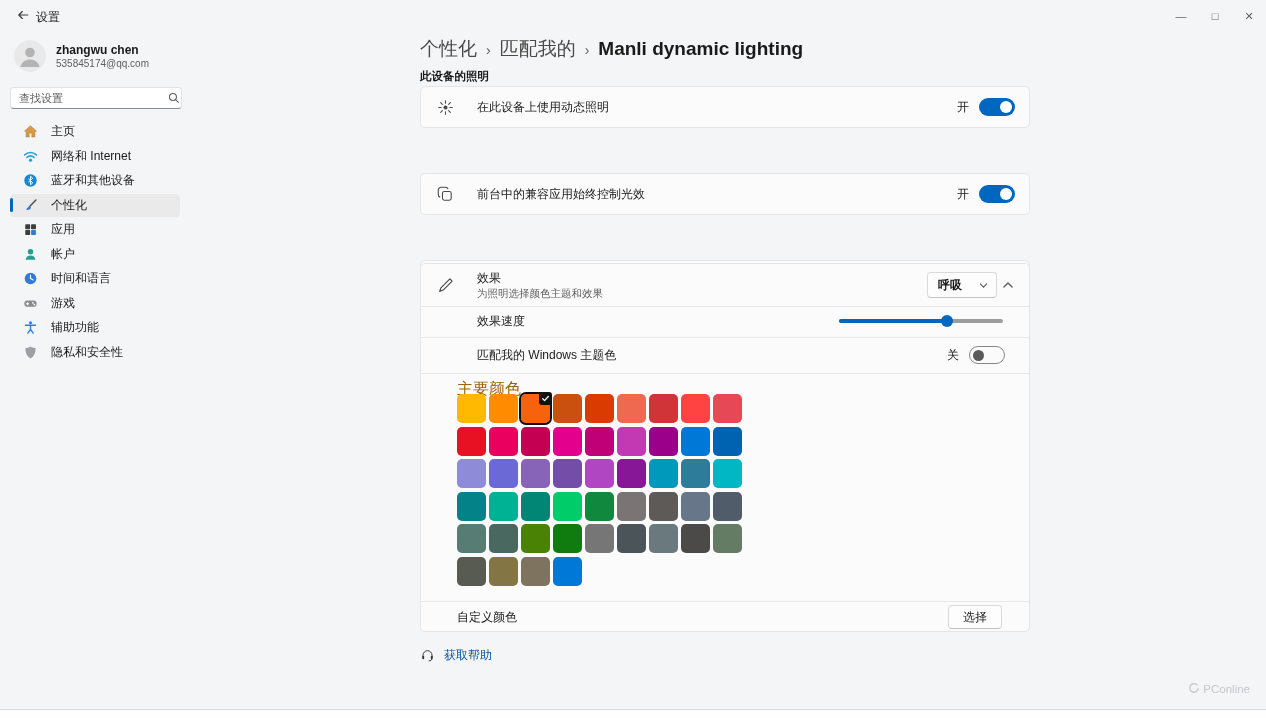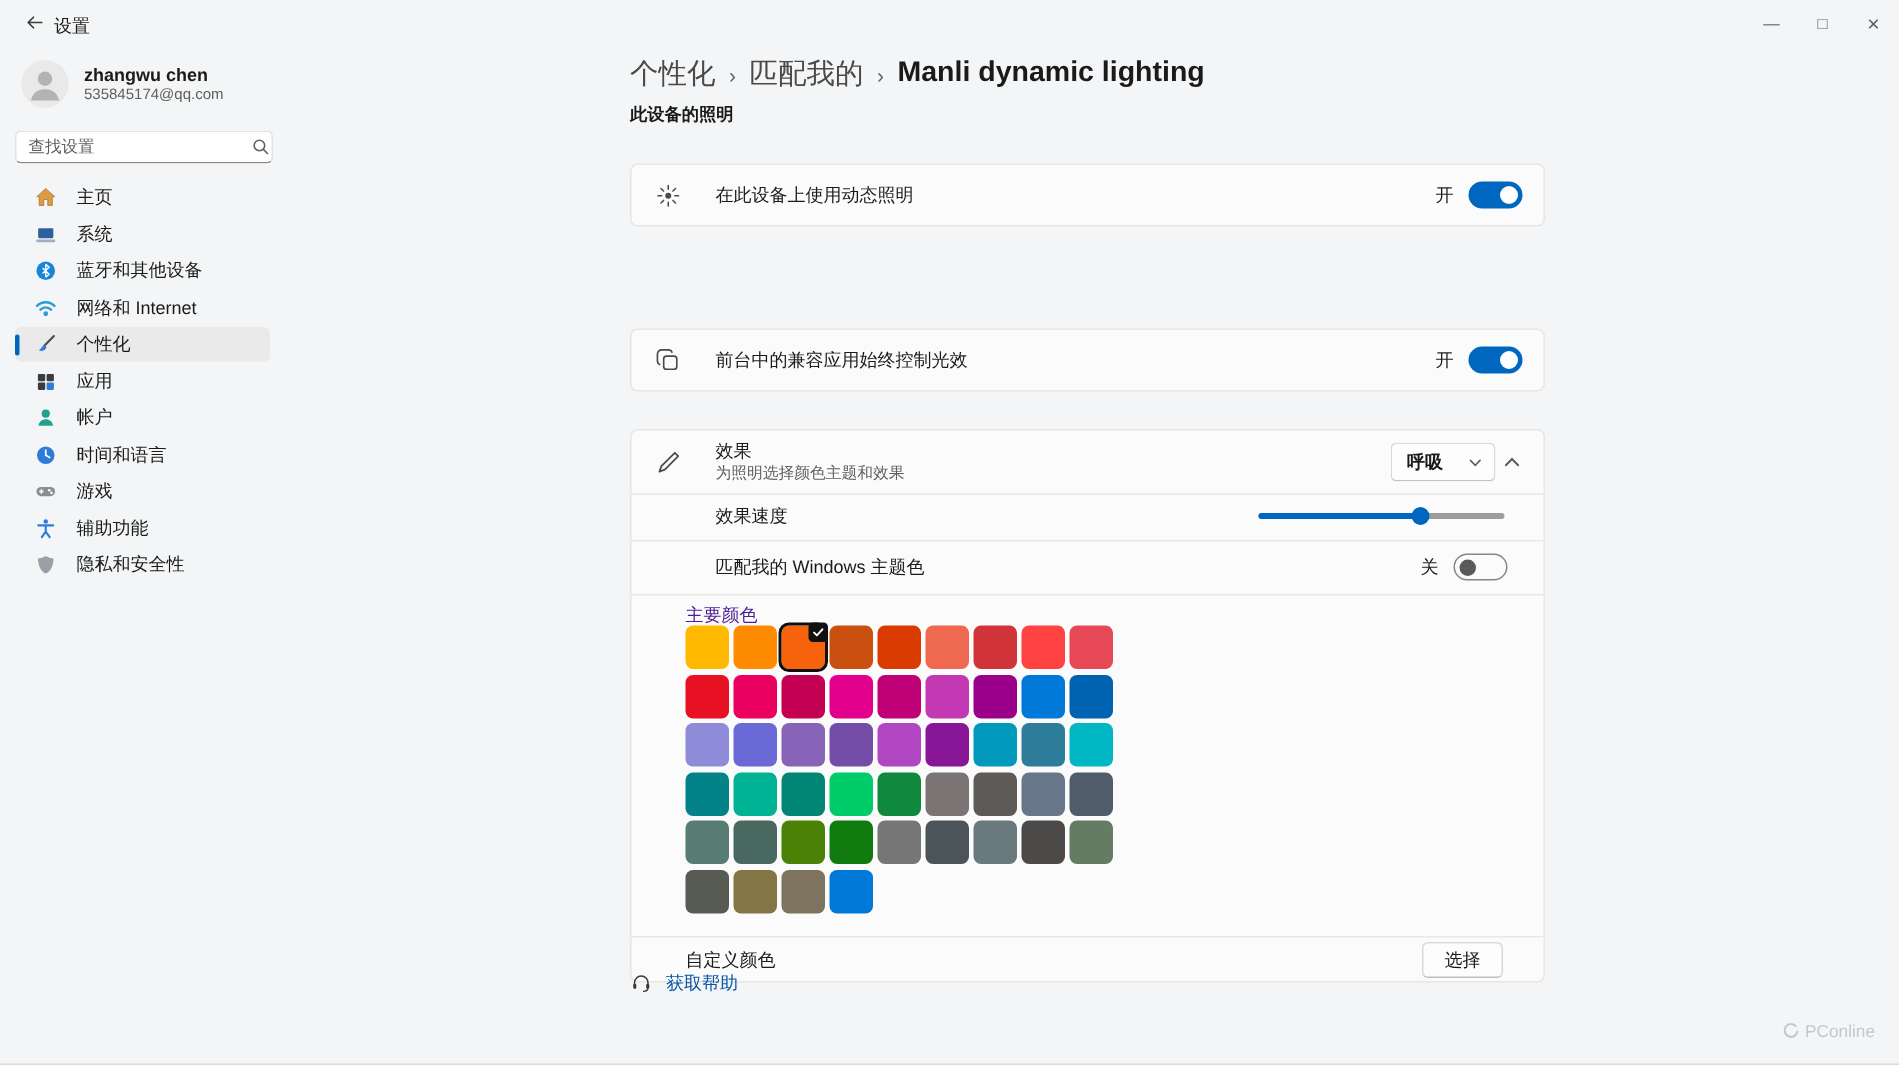--- a/index.html
+++ b/index.html
@@ -36,21 +36,21 @@
 
   
   .main { position:absolute; left:190px; top:32px; right:0; bottom:0; }
   .content { position:absolute; left:230px; top:0; width:610px; height:100%; }
   .breadcrumb { position:absolute; left:0; top:4px; display:flex; align-items:center; gap:9px; font-size:19px; }
   .crumb { color:#4a4a4a; cursor:pointer; }
   .crumb-sep { color:#5f5f5f; font-size:14px; padding-top:2px; }
   .crumb-current { color:#1a1a1a; font-weight:bold; }
   .section-heading { position:absolute; left:0; top:37px; font-size:11.5px; font-weight:bold; color:#1a1a1a; }
 
-  .card { position:absolute; left:0; width:610px; background:#fbfbfb; border:1px solid #e6e6e6; border-radius:5px;margin-top:23px; }
+  .card { position:absolute; left:0; width:610px; background:#fbfbfb; border:1px solid #e6e6e6; border-radius:5px; }
   .row { position:relative; display:flex; align-items:center; }
   .row-icon { position:absolute; left:15px; width:19px; height:19px; display:flex; }
   .row-icon svg { width:19px; height:19px; }
   .row-label { position:absolute; left:56px; font-size:12px; color:#1a1a1a; }
   .row-title-wrap { position:absolute; left:56px; top:50%; transform:translateY(-50%); }
   .row-title { font-size:12px; color:#1a1a1a; line-height:15px; }
   .row-sub { font-size:10.5px; color:#5f5f5f; line-height:13px; margin-top:1px; }
 
   .state-label { font-size:12px; color:#1a1a1a; margin-right:10px; }
   .toggle { width:36px; height:18px; border-radius:10px; position:relative; cursor:pointer; flex:0 0 auto; }
@@ -67,21 +67,21 @@
 
   .chev-btn { position:absolute; right:14px; width:14px; height:14px; display:flex; cursor:pointer; }
   .chev-btn svg { width:14px; height:14px; }
 
   .divider { position:absolute; left:0; right:0; height:1px; background:#e8e8e8; }
 
   .dropdown { position:absolute; right:32px; top:8px; width:70px; height:26px; background:#fdfdfd; border:1px solid #d9d9d9; border-bottom-color:#c4c4c4; border-radius:4px; display:flex; align-items:center; cursor:pointer; }
   .dropdown .dd-label { flex:1; font-size:12px; padding-left:10px; color:#1a1a1a;font-weight:bold; }
   .dropdown .dd-chev { width:11px; height:11px; margin-right:7px; display:flex; }
 
-  .palette-label { position:absolute; left:36px; top:115px; font-size:12px; color:#4c1d95; }
+  .palette-label { position:absolute; left:36px; top:115px; font-size:16px; color:#a16207; }
   .palette { position:absolute; left:36px; top:130px; display:flex; flex-direction:column; gap:3.5px; }
   .palette-row { display:flex; gap:3px; }
   .swatch { width:29px; height:29px; border-radius:5px; position:relative; cursor:pointer; }
   .swatch.selected { outline:2px solid #0f0f0f; outline-offset:0px; }
   .swatch .badge { position:absolute; top:-2px; right:-2px; width:13px; height:13px; background:#111; border-radius:3px; display:flex; align-items:center; justify-content:center; }
   .swatch .badge svg { width:9px; height:9px; }
 
   .choose-btn { position:absolute; right:27px; top:4px; width:54px; height:24px; background:#fdfdfd; border:1px solid #d9d9d9; border-bottom-color:#c0c0c0; border-radius:4px; font-size:12px; color:#1a1a1a; display:flex; align-items:center; justify-content:center; cursor:pointer; }
 
   .help-row { position:absolute; left:0; top:615px; display:flex; align-items:center; gap:9px; }
@@ -134,45 +134,36 @@
         <div class="nav-item">
           <span class="nicon">
             <svg viewBox="0 0 16 16">
               <path d="M8 1.8 L14.4 7.6 L12.7 7.6 L12.7 13.8 L9.4 13.8 L9.4 9.6 L6.6 9.6 L6.6 13.8 L3.3 13.8 L3.3 7.6 L1.6 7.6 Z" fill="#db9a45" stroke="#a3702a" stroke-width="0.5"></path>
             </svg>
           </span>
           <span>主页</span>
         </div>
         <div class="nav-item">
           <span class="nicon">
-            <svg viewBox="0 0 16 16">
-              <rect x="2.6" y="3.4" width="10.8" height="7" rx="0.9" fill="#2e5f9e"></rect>
-              <rect x="1.2" y="11.4" width="13.6" height="1.9" rx="0.95" fill="#9fb0c4"></rect>
-            </svg>
-          </span>
-          <span>系统</span>
-        </div>
-        <div class="nav-item">
-          <span class="nicon">
-            <svg viewBox="0 0 16 16">
-              <circle cx="8" cy="8" r="6.6" fill="#1786d8"></circle>
-              <path d="M8 3.4 L8 12.6 M8 3.4 L10.4 5.5 L5.7 9.9 M8 12.6 L10.4 10.5 L5.7 6.1" stroke="#fff" stroke-width="1" fill="none" stroke-linejoin="round"></path>
-            </svg>
-          </span>
-          <span>蓝牙和其他设备</span>
-        </div>
-        <div class="nav-item">
-          <span class="nicon">
             <svg viewBox="0 0 16 16" fill="none">
               <path d="M1.8 6.3 C5.4 2.9 10.6 2.9 14.2 6.3" stroke="#2b9dd6" stroke-width="1.7" stroke-linecap="round"></path>
               <path d="M4.2 9 C6.5 6.9 9.5 6.9 11.8 9" stroke="#2b9dd6" stroke-width="1.7" stroke-linecap="round"></path>
               <circle cx="8" cy="11.9" r="1.7" fill="#2b9dd6"></circle>
             </svg>
           </span>
           <span>网络和 Internet</span>
+        </div>
+        <div class="nav-item">
+          <span class="nicon">
+            <svg viewBox="0 0 16 16">
+              <circle cx="8" cy="8" r="6.6" fill="#1786d8"></circle>
+              <path d="M8 3.4 L8 12.6 M8 3.4 L10.4 5.5 L5.7 9.9 M8 12.6 L10.4 10.5 L5.7 6.1" stroke="#fff" stroke-width="1" fill="none" stroke-linejoin="round"></path>
+            </svg>
+          </span>
+          <span>蓝牙和其他设备</span>
         </div>
         <div class="nav-item selected">
           <span class="nicon">
             <svg viewBox="0 0 16 16">
               <path d="M13.8 2.2 L7 9" stroke="#4a4a4a" stroke-width="1.5" stroke-linecap="round"></path>
               <path d="M7.2 8.6 C5.6 9 5.2 10.6 3.2 12.4 C6 13.4 8.2 11.9 8.5 10 Z" fill="#2f7bd9"></path>
             </svg>
           </span>
           <span>个性化</span>
         </div>

